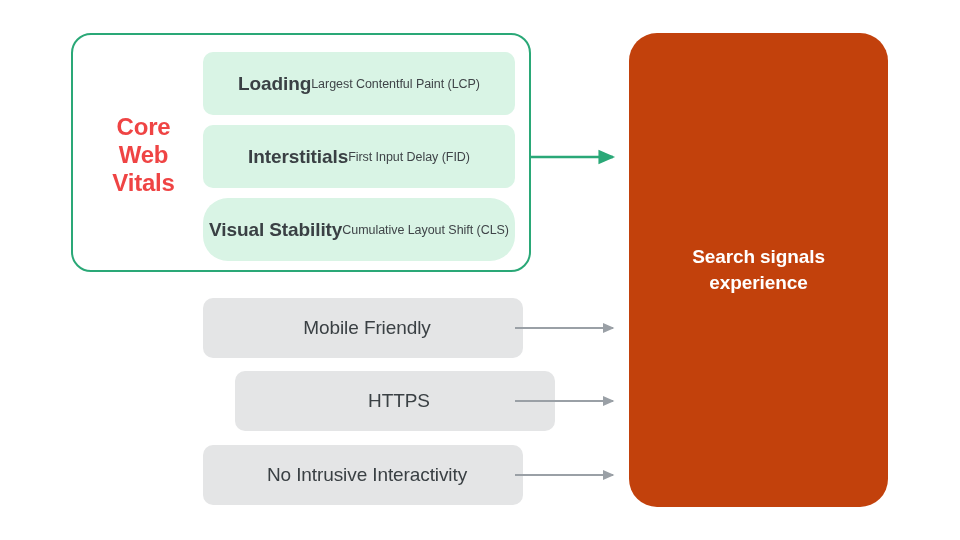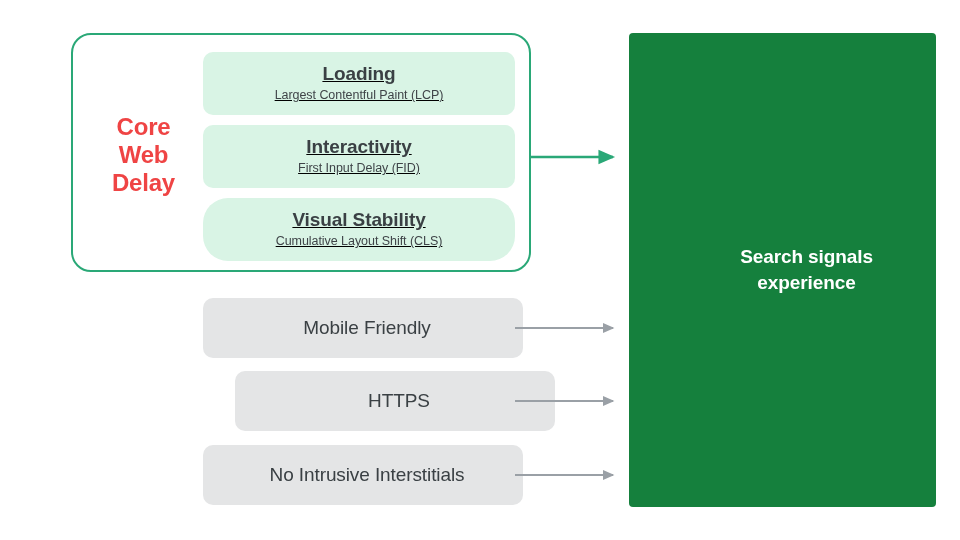--- a/index.html
+++ b/index.html
@@ -53,24 +53,23 @@
   
   .vital-card {
     position: absolute;
     left: 203px;
     width: 312px;
     height: 63px;
     background: #D9F4E5;
     border-radius: 10px;
     box-sizing: border-box;
     display: flex;
-    flex-direction: column;
+    flex-direction: row;
     align-items: center;
     justify-content: center;
-    text-decoration: underline;
   }
   .vital-card.v0 { top: 52px; }
   .vital-card.v1 { top: 125px; }
   .vital-card.v2 { top: 198px; border-radius: 25px; }
 
   .vital-title {
     color: #3A4044;
     font-size: 19px;
     font-weight: bold;
     line-height: 1.15;
@@ -109,26 +108,25 @@
     letter-spacing: -0.1px;
   }
 
   
   .dest-box {
     position: absolute;
     left: 629px;
     top: 33px;
     width: 259px;
     height: 474px;
-    background: #15803d;
-    border-radius: 4px;
+    background: #c2410c;
+    border-radius: 28px;
     display: flex;
     align-items: center;
     justify-content: center;
-    padding-left: 48px;
   }
   .dest-text {
     color: #ffffff;
     font-size: 19px;
     font-weight: bold;
     line-height: 1.37;
     text-align: center;
     letter-spacing: -0.1px;
   }
   .dest-text span { display: block; }
@@ -144,48 +142,48 @@
 </head>
 <body>
 
 <div id="diagram">
 
   <div class="cwv-group"></div>
 
   <div class="cwv-label">
     <span>Core</span>
     <span>Web</span>
-    <span>Delay</span>
+    <span>Vitals</span>
   </div>
 
   <div class="vital-card v0">
     <div class="vital-title">Loading</div>
     <div class="vital-sub">Largest Contentful Paint (LCP)</div>
   </div>
 
   <div class="vital-card v1">
-    <div class="vital-title">Interactivity</div>
+    <div class="vital-title">Interstitials</div>
     <div class="vital-sub">First Input Delay (FID)</div>
   </div>
 
   <div class="vital-card v2">
     <div class="vital-title">Visual Stability</div>
     <div class="vital-sub">Cumulative Layout Shift (CLS)</div>
   </div>
 
   <div class="signal-card s0">
     <div class="signal-label">Mobile Friendly</div>
   </div>
 
   <div class="signal-card s1">
     <div class="signal-label">HTTPS</div>
   </div>
 
   <div class="signal-card s2">
-    <div class="signal-label">No Intrusive Interstitials</div>
+    <div class="signal-label">No Intrusive Interactivity</div>
   </div>
 
   <div class="dest-box">
     <div class="dest-text">
       <span>Search signals</span>
       <span>experience</span>
     </div>
   </div>
 
   <svg class="arrows" width="960" height="540" viewBox="0 0 960 540">

